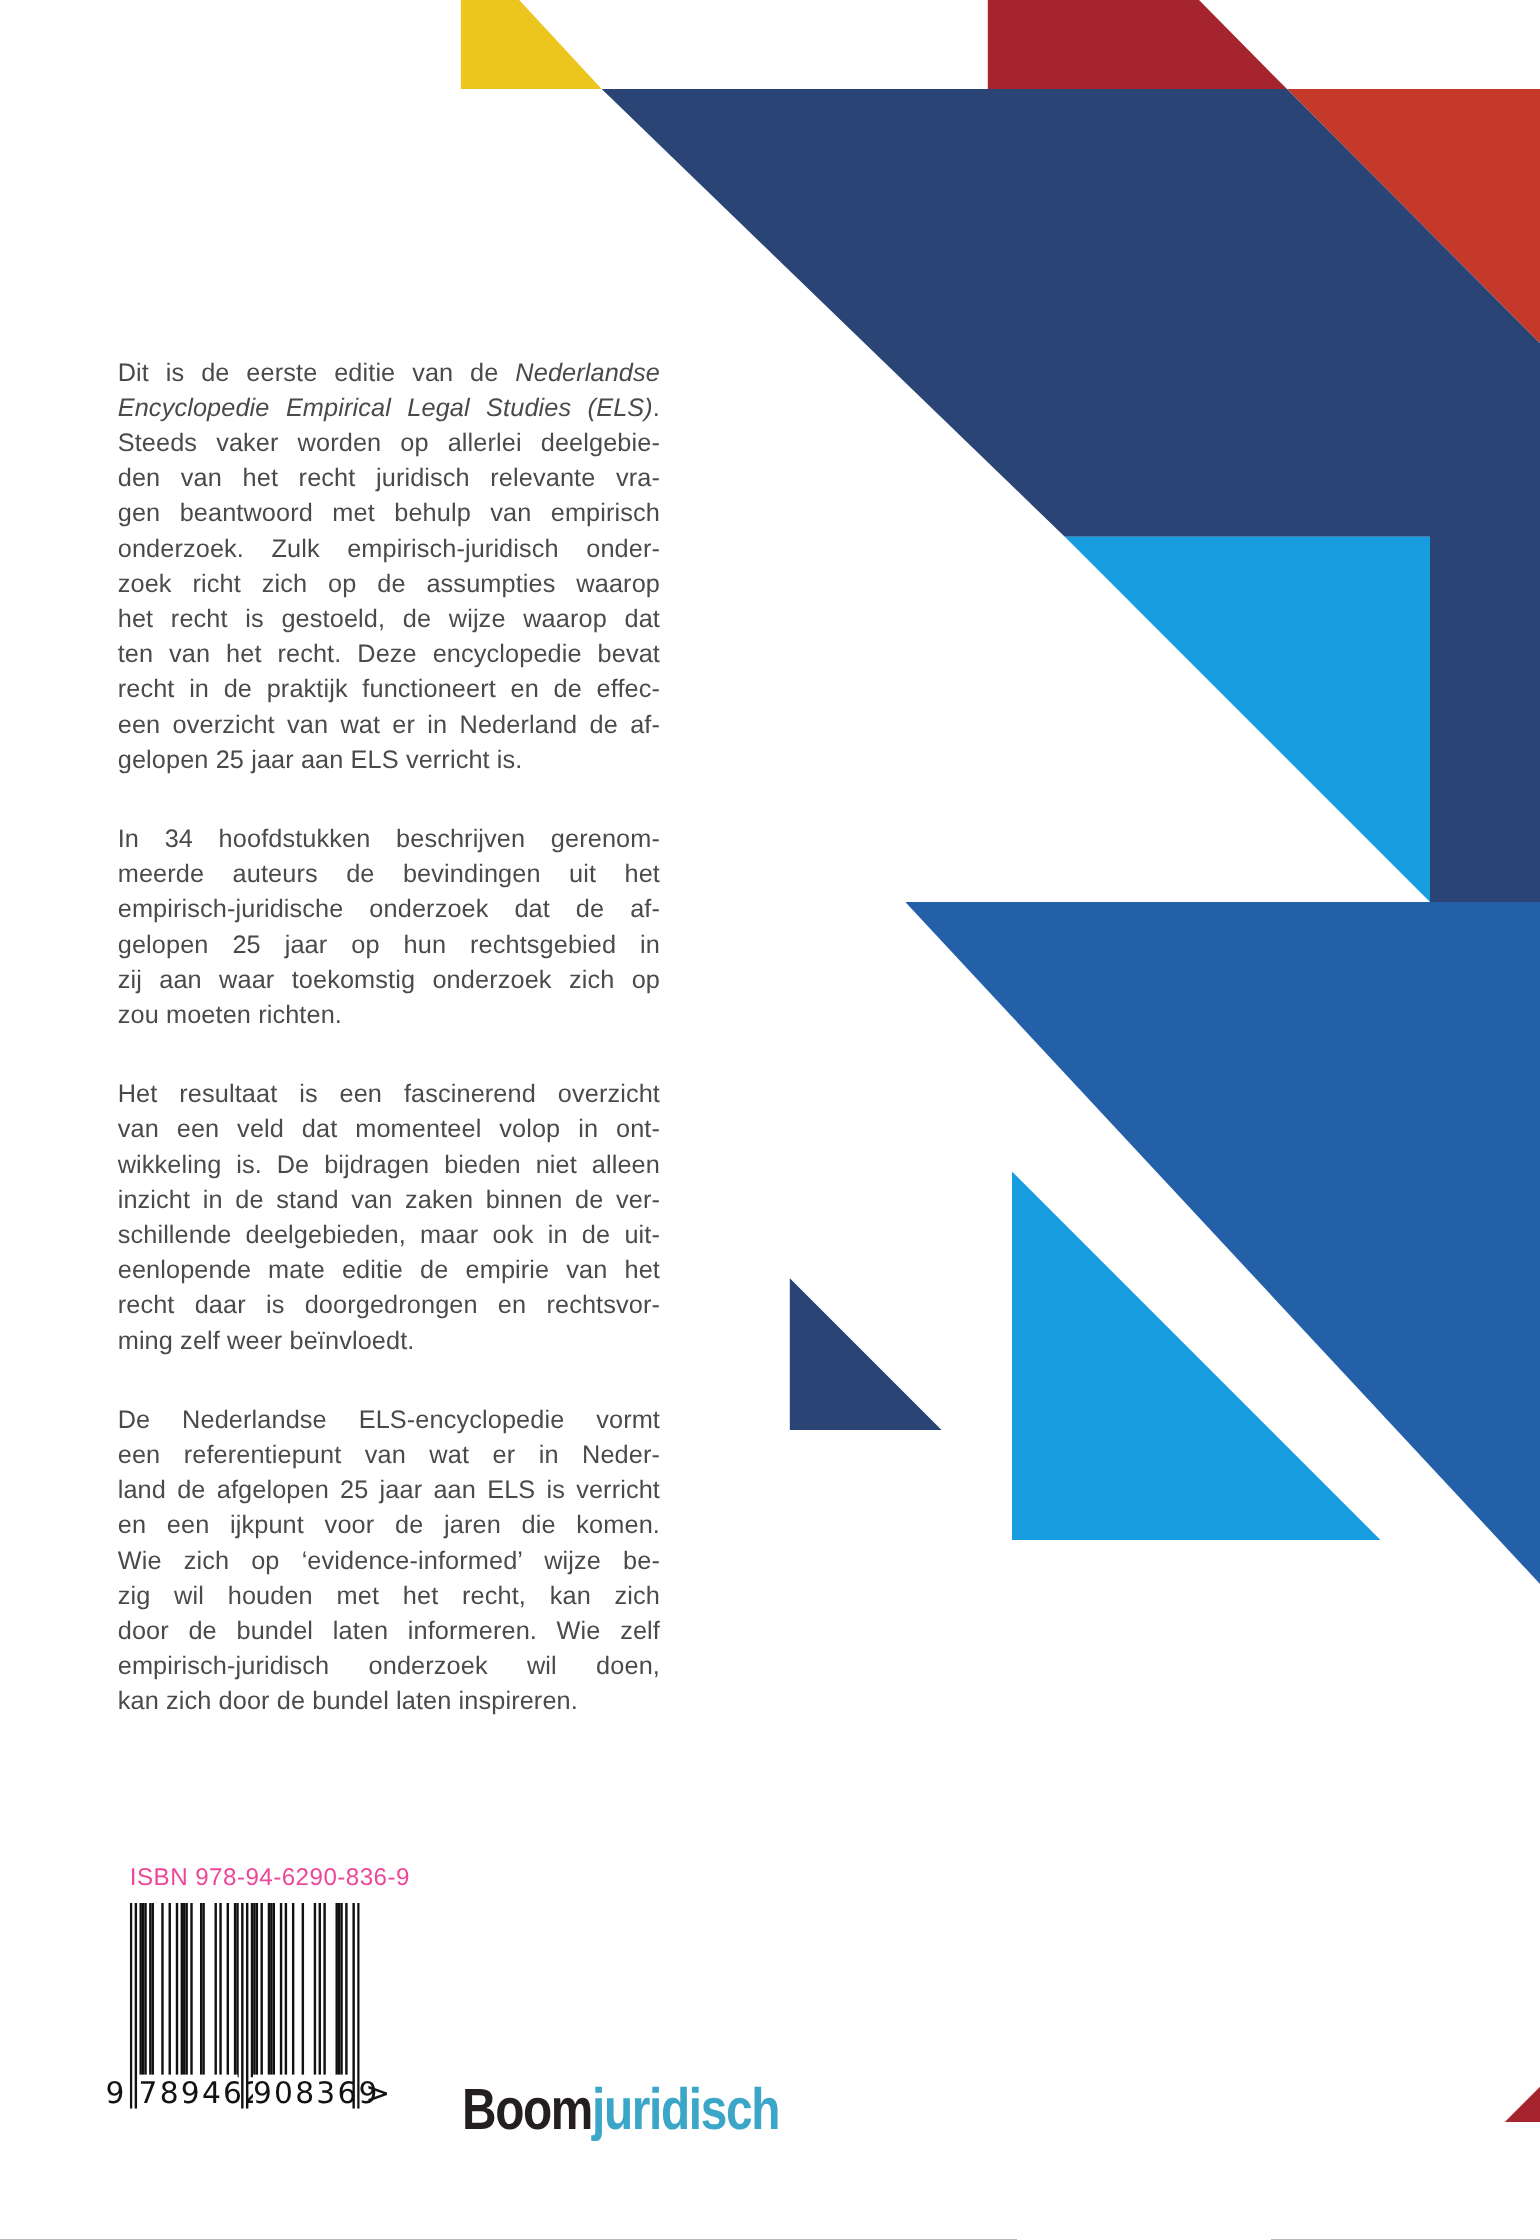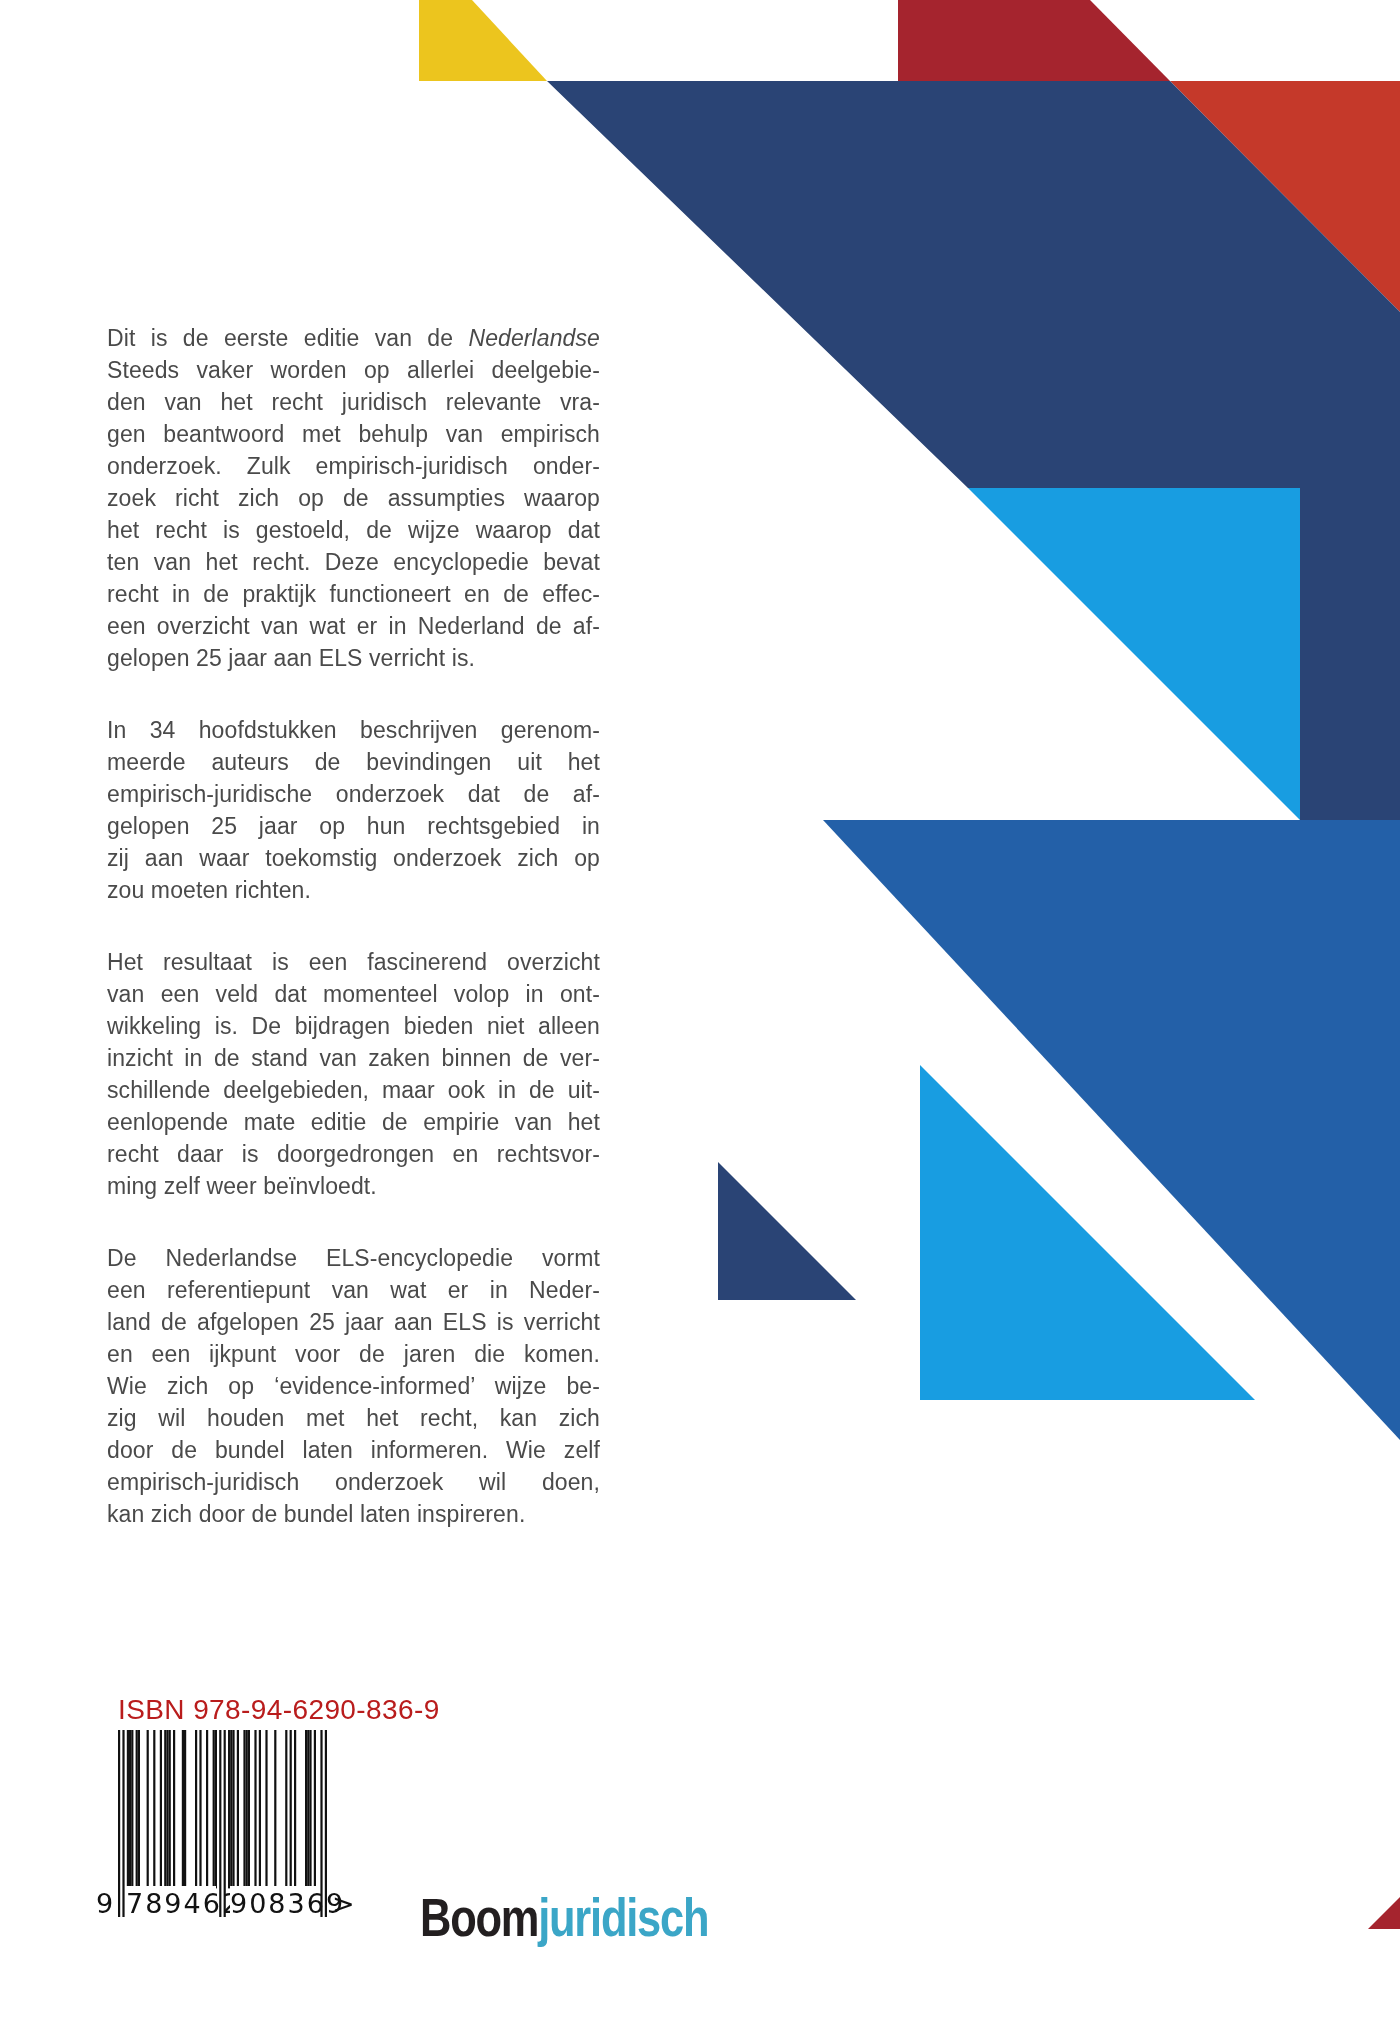--- a/index.html
+++ b/index.html
@@ -17,21 +17,21 @@
     position:absolute;left:107px;top:322px;width:505px;
     font-size:23px;line-height:32px;color:#4a4a4a;
     letter-spacing:.1px;
   }
   .paragraph{margin:0 12px 40px 0;}
   .jline{text-align:justify;text-align-last:justify;white-space:normal;}
   .jline.last{text-align-last:left;}
   .jline em{font-style:italic;}
   .isbn-label{
     position:absolute;left:118px;top:1694px;
-    font-size:28px;color:#b91c1c;letter-spacing:.4px;
+    font-size:22px;color:#ec4899;letter-spacing:.4px;
   }
   .barcode{
     position:absolute;left:118px;top:1730px;width:209px;height:195px;
   }
   .barcode svg{position:absolute;left:0;top:0;width:209px;height:187px;}
   .bc-digit{
     position:absolute;top:156px;height:36px;
     font-family:"DejaVu Sans", sans-serif;
     font-size:27px;color:#121212;line-height:36px;
     background:#ffffff;
@@ -62,20 +62,21 @@
       <polygon points="968,488 1300,488 1300,820" fill="#189de1"></polygon>
       <polygon points="823,820 1400,820 1400,1440" fill="#2360a8"></polygon>
       <polygon points="920,1065 920,1400 1255,1400" fill="#189de1"></polygon>
       <polygon points="718,1162 718,1300 856,1300" fill="#2a4475"></polygon>
       <polygon points="1368,1929 1400,1897 1400,1929" fill="#a5242e"></polygon>
     </svg>
 
   <div class="blurb">
       <div class="paragraph">
         <div class="jline"><span>Dit is de eerste editie van de </span><em>Nederlandse</em></div>
+        <div class="jline"><em>Encyclopedie Empirical Legal Studies (ELS)</em><span>.</span></div>
         <div class="jline"><span>Steeds vaker worden op allerlei deelgebie-</span></div>
         <div class="jline"><span>den van het recht juridisch relevante vra-</span></div>
         <div class="jline"><span>gen beantwoord met behulp van empirisch</span></div>
         <div class="jline"><span>onderzoek. Zulk empirisch-juridisch onder-</span></div>
         <div class="jline"><span>zoek richt zich op de assumpties waarop</span></div>
         <div class="jline"><span>het recht is gestoeld, de wijze waarop dat</span></div>
         <div class="jline"><span>ten van het recht. Deze encyclopedie bevat</span></div>
         <div class="jline"><span>recht in de praktijk functioneert en de effec-</span></div>
         <div class="jline"><span>een overzicht van wat er in Nederland de af-</span></div>
         <div class="jline last"><span>gelopen 25 jaar aan ELS verricht is.</span></div>

